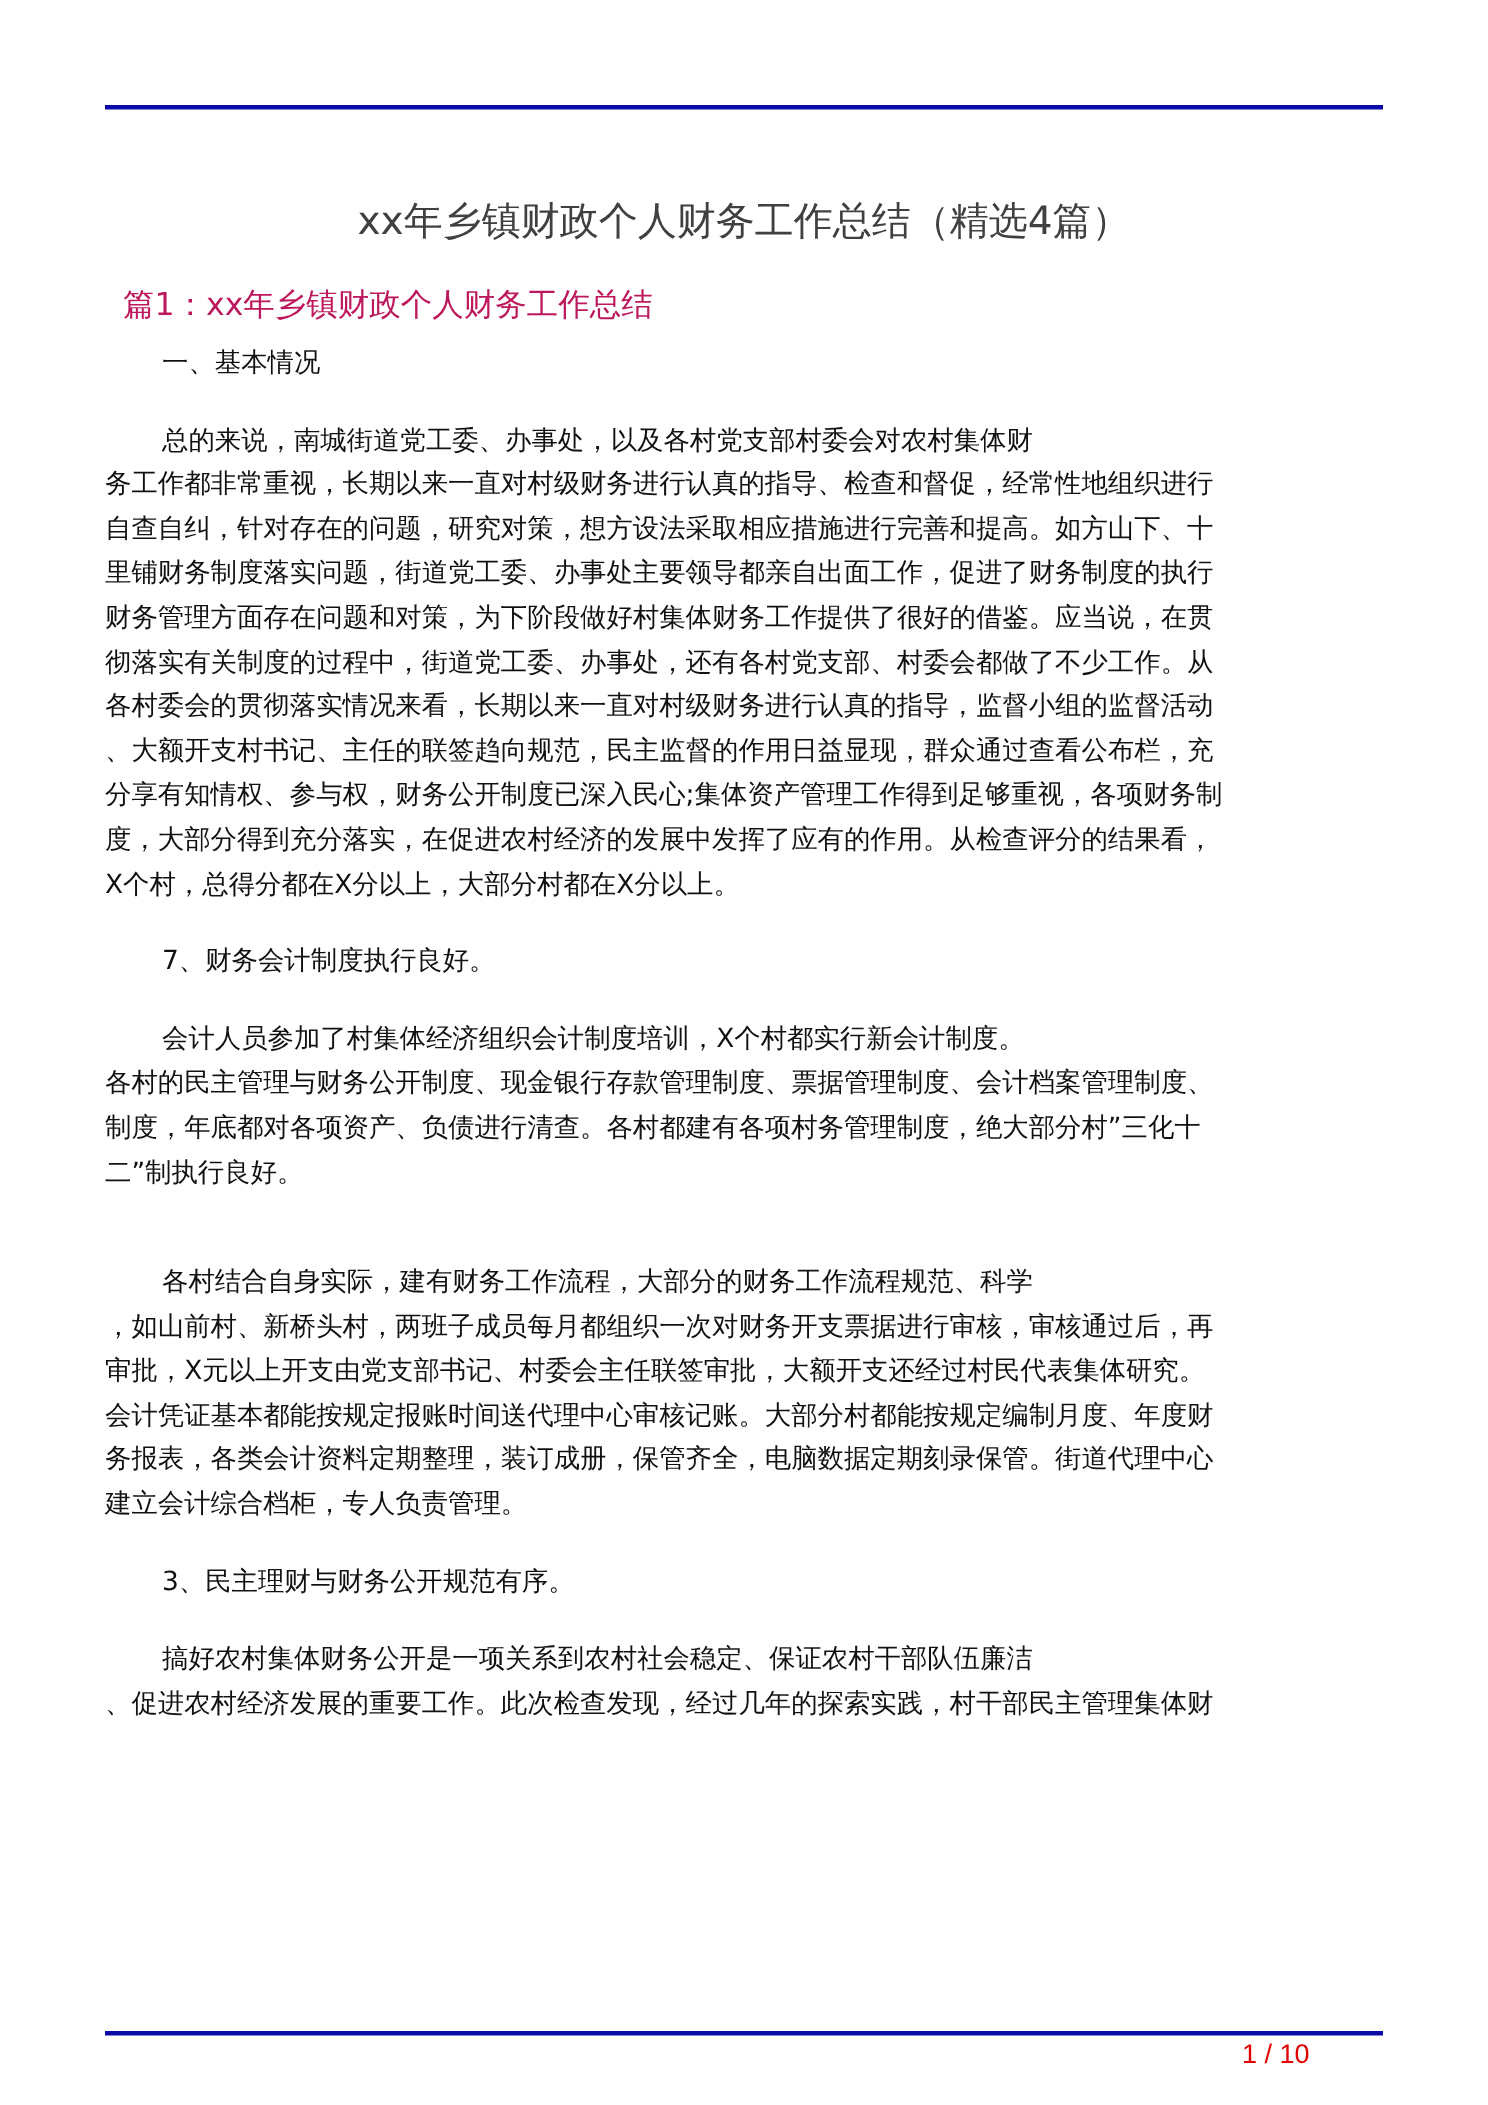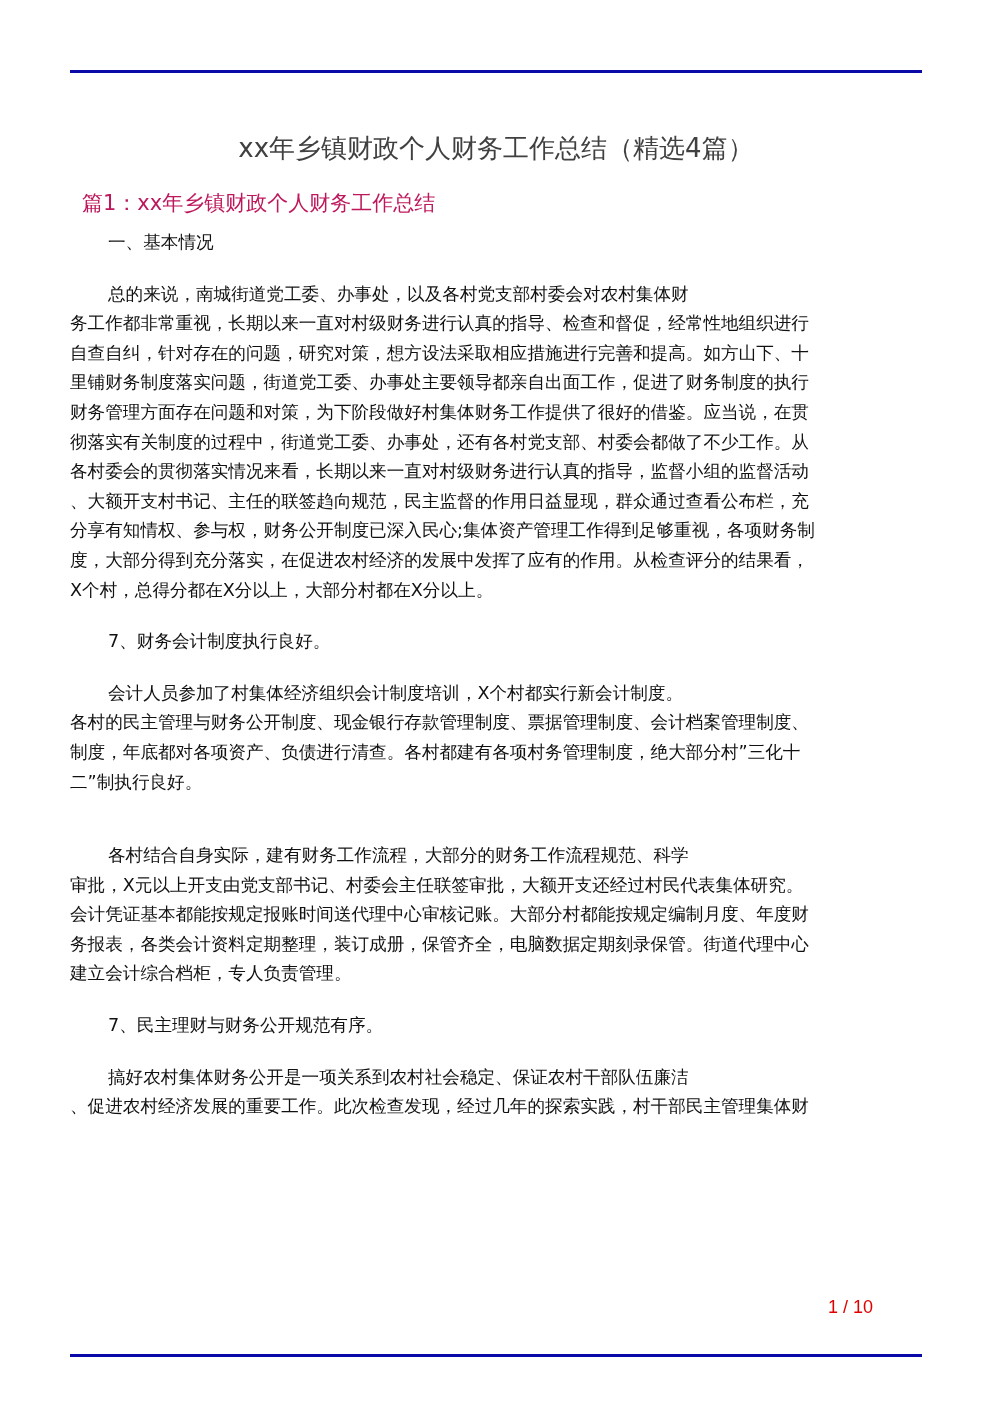--- a/index.html
+++ b/index.html
@@ -59,21 +59,21 @@
       text-align-last: left;
       word-break: break-all;
       color: #111111;
     }
     .para.indent { text-indent: 38px; }
     .para.sub { text-indent: 38px; }
     .gap { height: 22px; }
 
     .page-number {
       position: absolute;
-      top: 1295px;
+      top: 1357px;
       left: 828px;
       font-family: "Liberation Sans", sans-serif;
       font-size: 18px;
       line-height: 24px;
       color: #e00000;
     }
   </style>
 </head>
 <body>
 
@@ -110,28 +110,29 @@
     <p class="para">各村的民主管理与财务公开制度、现金银行存款管理制度、票据管理制度、会计档案管理制度、</p>
     <p class="para">制度，年底都对各项资产、负债进行清查。各村都建有各项村务管理制度，绝大部分村”三化十</p>
     <p class="para">二”制执行良好。</p>
   </div>
   <div class="gap"></div>
 
   <div class="gap"></div>
 
   <div>
     <p class="para indent">各村结合自身实际，建有财务工作流程，大部分的财务工作流程规范、科学</p>
+    <p class="para">，如山前村、新桥头村，两班子成员每月都组织一次对财务开支票据进行审核，审核通过后，再</p>
     <p class="para">审批，X元以上开支由党支部书记、村委会主任联签审批，大额开支还经过村民代表集体研究。</p>
     <p class="para">会计凭证基本都能按规定报账时间送代理中心审核记账。大部分村都能按规定编制月度、年度财</p>
     <p class="para">务报表，各类会计资料定期整理，装订成册，保管齐全，电脑数据定期刻录保管。街道代理中心</p>
     <p class="para">建立会计综合档柜，专人负责管理。</p>
   </div>
   <div class="gap"></div>
 
-  <p class="para sub">7、民主理财与财务公开规范有序。</p>
+  <p class="para sub">3、民主理财与财务公开规范有序。</p>
   <div class="gap"></div>
 
   <div>
     <p class="para indent">搞好农村集体财务公开是一项关系到农村社会稳定、保证农村干部队伍廉洁</p>
     <p class="para">、促进农村经济发展的重要工作。此次检查发现，经过几年的探索实践，村干部民主管理集体财</p>
   </div>
 </div>
 
 <div class="rule rule-bottom"></div>
 

